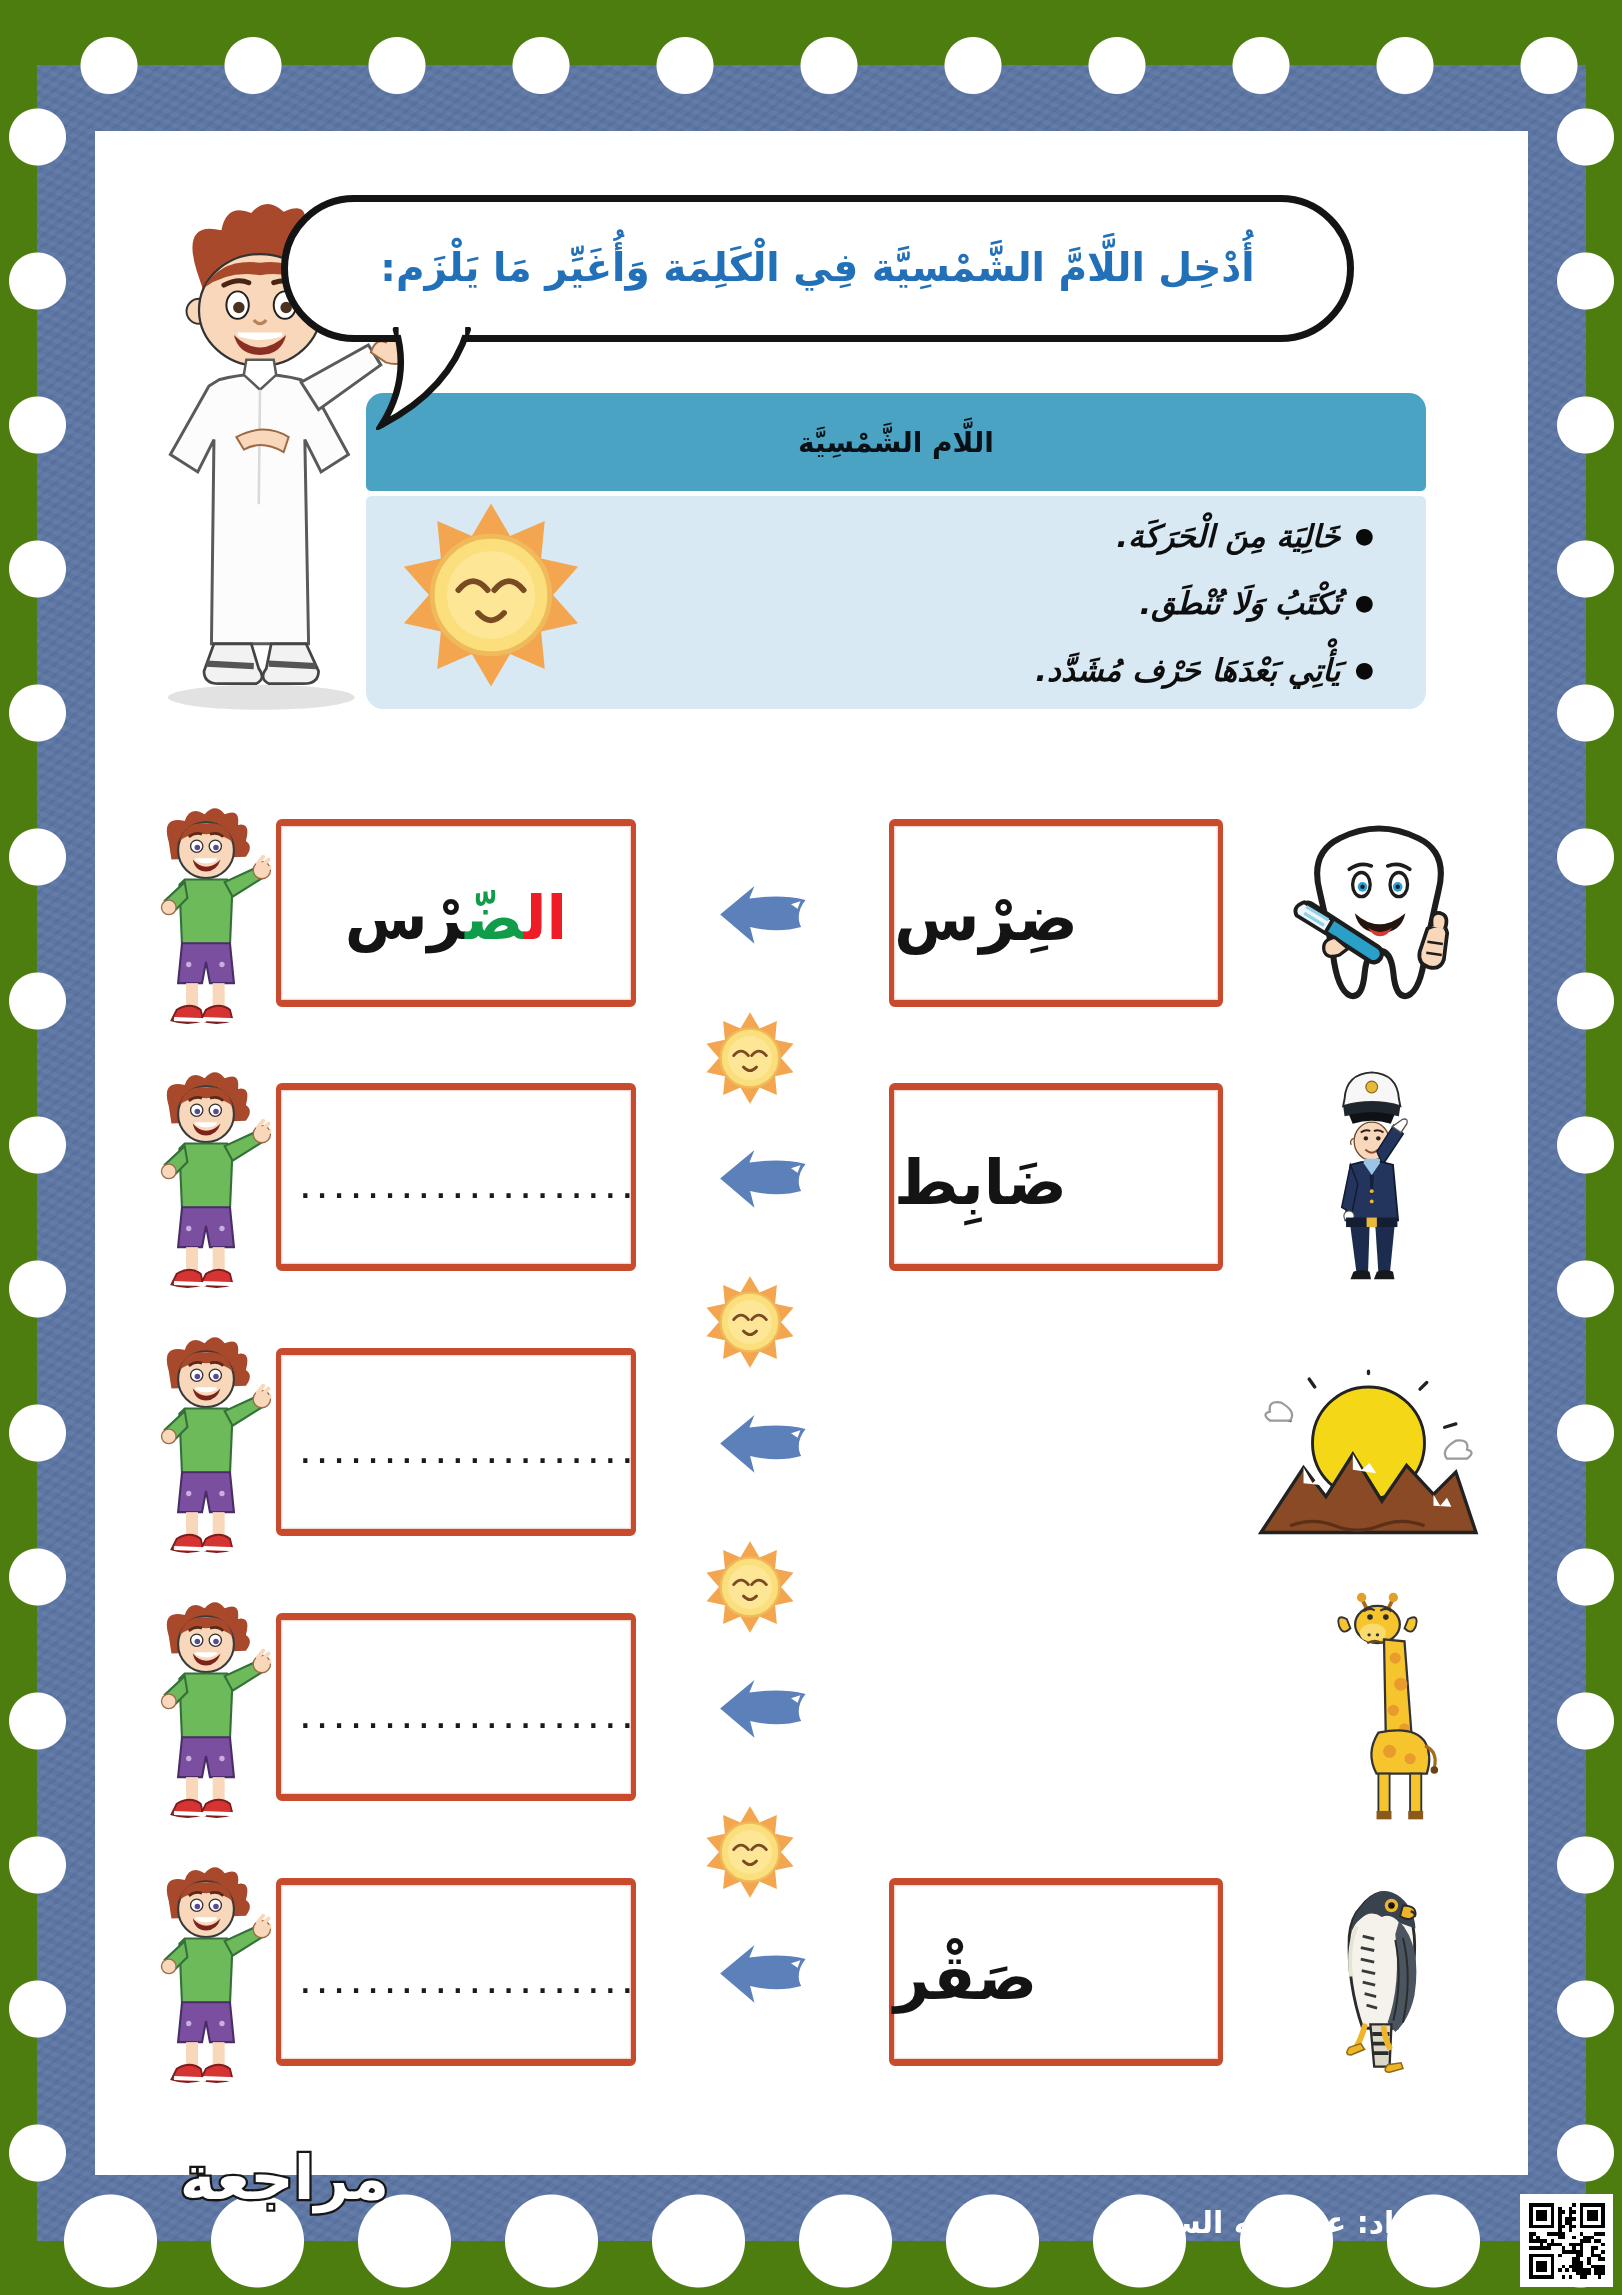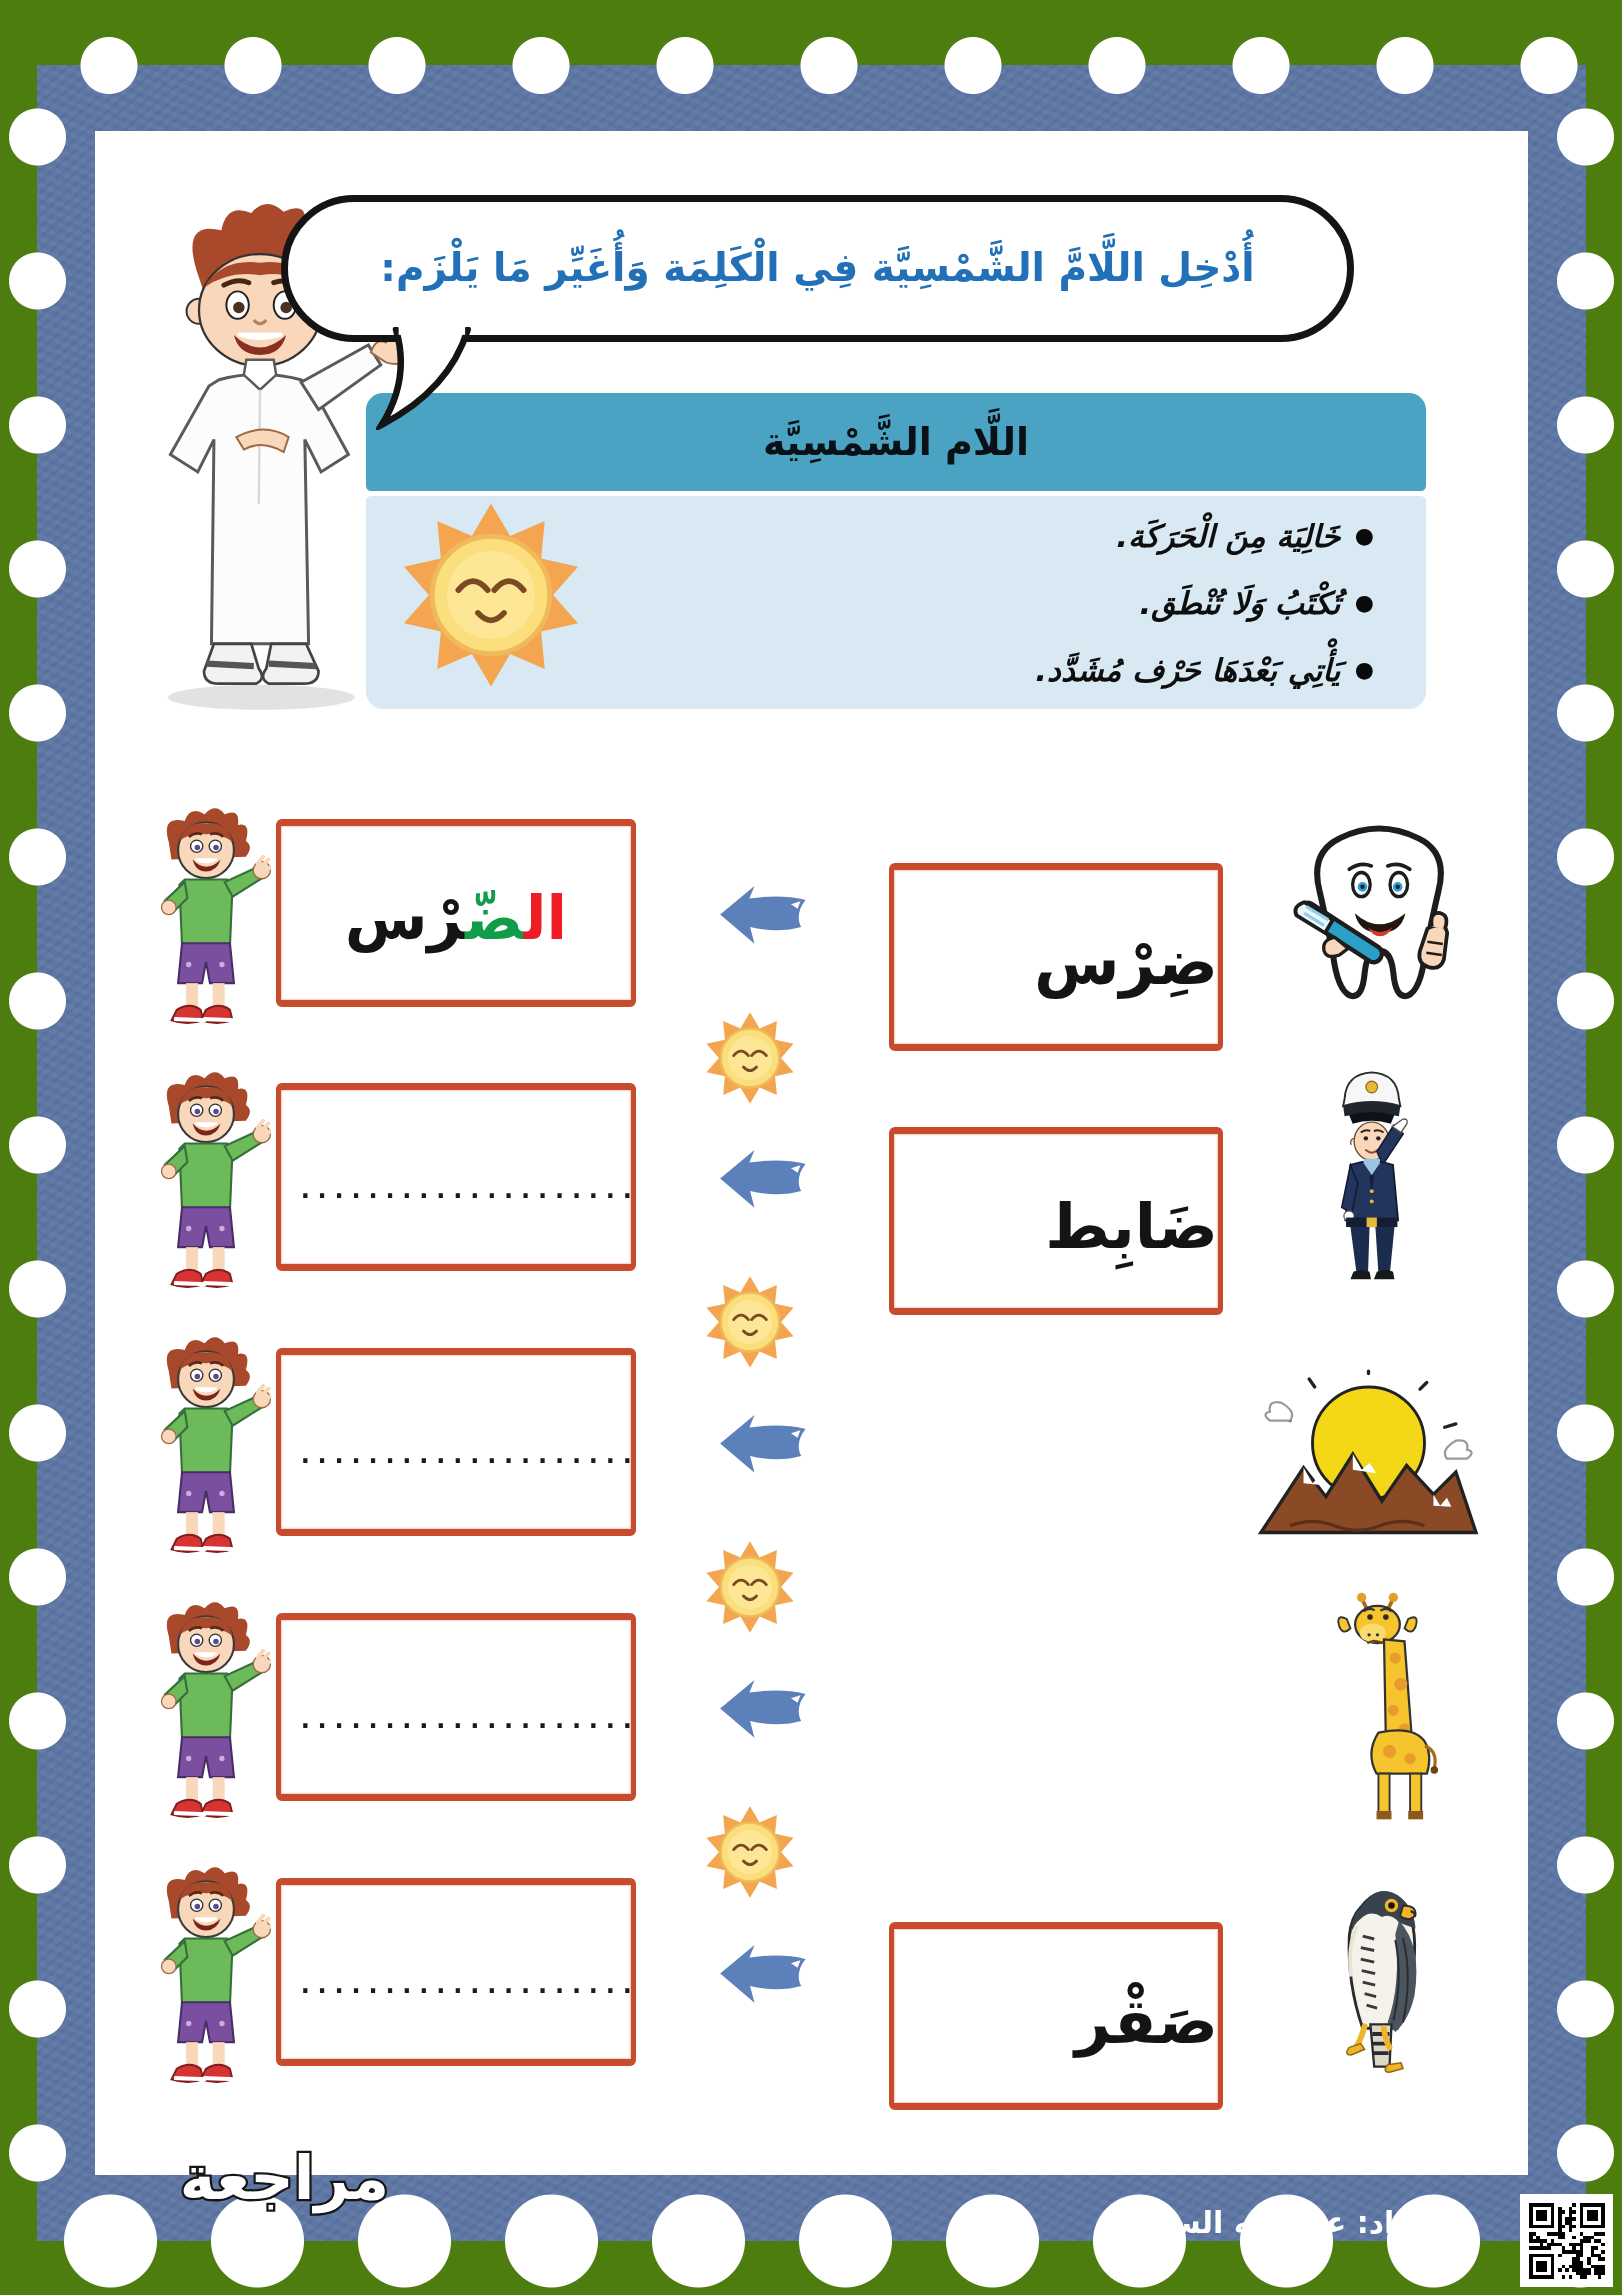--- a/index.html
+++ b/index.html
@@ -32,37 +32,37 @@
   .bubble{position:absolute;left:281px;top:195px;width:1073px;height:147px;background:#fff;
           border:7.2px solid #141414;border-radius:79px;display:flex;align-items:center;justify-content:center;z-index:2;}
   .bubble-text{direction:rtl;text-align:center;color:#2170b8;font-size:39px;font-weight:700;line-height:1.2;padding:0 36px;}
   .bubble-tail{position:absolute;left:376px;top:327px;width:115px;height:103px;z-index:3;}
 
   .big-boy{position:absolute;left:121px;top:193px;width:288px;height:523px;z-index:1;}
 
   
   .info-header{position:absolute;left:366px;top:393px;width:1060px;height:98px;background:#4aa3c2;
                border-radius:17px 17px 5.2px 5.2px;display:flex;align-items:center;justify-content:center;}
-  .info-title{direction:rtl;color:#0a1016;font-size:38px;font-weight:700;}
+  .info-title{direction:rtl;color:#0a1016;font-size:28px;font-weight:700;}
   .info-body{position:absolute;left:366px;top:496px;width:1060px;height:213px;background:#d9e9f3;
              border-radius:5.2px 5.2px 17px 17px;}
   .info-sun{position:absolute;left:393px;top:497px;width:196px;height:196px;}
   .bullets{position:absolute;left:667px;top:503px;width:707px;height:200px;display:flex;flex-direction:column;
            justify-content:space-around;direction:rtl;margin:0;padding:0;list-style:none;}
   .bullets li{display:flex;align-items:center;gap:14.4px;justify-content:flex-start;}
   .bullet-dot{font-size:22px;color:#0a0a0a;line-height:1;}
   .bullet-text{color:#0e0e0e;font-size:31px;font-weight:700;font-style:italic;}
 
   
   .row{position:absolute;left:0;width:1623px;height:196px;}
   .row1{top:818px}.row2{top:1082px}.row3{top:1347px}.row4{top:1612px}.row5{top:1877px}
   .hand-box{position:absolute;background:#fff;border:5.2px solid #c84b2d;border-top-width:7.9px;border-bottom-width:7.9px;
             border-radius:5.9px;box-shadow:inset 0 0 0 1.3px rgba(200,75,45,.22);}
   .answer-box{left:270px;top:1.3px;width:360px;height:188px;display:flex;align-items:center;justify-content:center;margin-left:6px;}
-  .word-box{left:889px;top:1.3px;width:334px;height:188px;display:flex;align-items:center;justify-content:flex-end;margin-top:44px;}
+  .word-box{left:889px;top:1.3px;width:334px;height:188px;display:flex;align-items:center;justify-content:flex-start;}
   .word{direction:rtl;font-size:62px;font-weight:700;color:#141414;line-height:1.1;padding-top:11.8px;}
   .answer-word{direction:rtl;font-size:60px;font-weight:700;line-height:1.1;padding-top:9.2px;}
   .c-red{color:#ee1c25}.c-green{color:#0f9d4a}.c-black{color:#141414}
   .dots{position:absolute;left:16.4px;right:16.4px;top:84px;text-align:center;color:#1a1a1a;
         font-family:"DejaVu Sans Mono",monospace;font-size:26px;font-weight:700;letter-spacing:1.3px;}
   .arrow{position:absolute;left:706px;top:60px;width:113px;height:73px;}
   .kid{position:absolute;left:144px;top:-13px;width:128px;height:226px;z-index:2;}
   .art{position:absolute;}
   .art-tooth{left:1281px;top:5.2px;width:196px;height:187px;}
   .art-police{left:1309px;top:-17px;width:124px;height:220px;}

